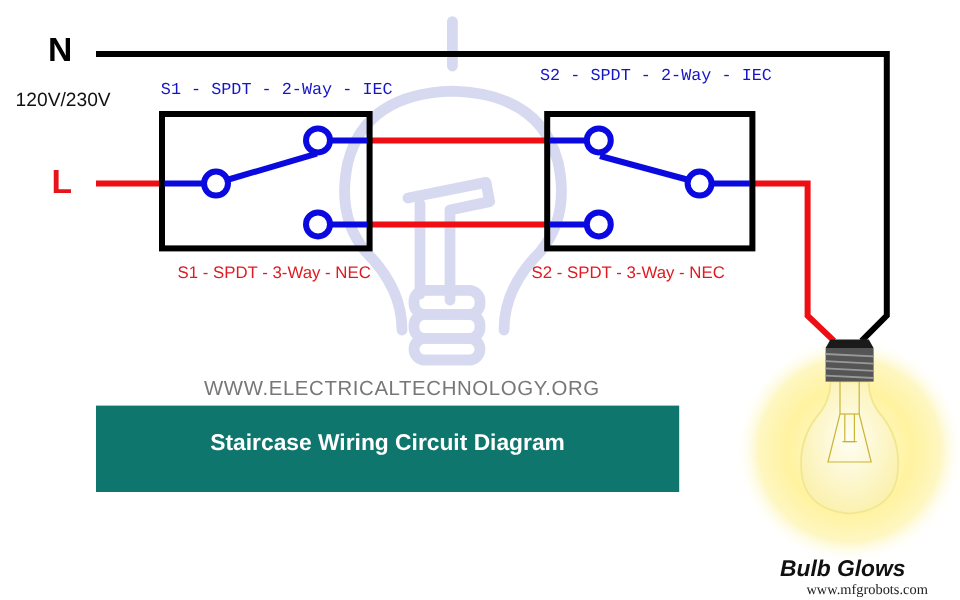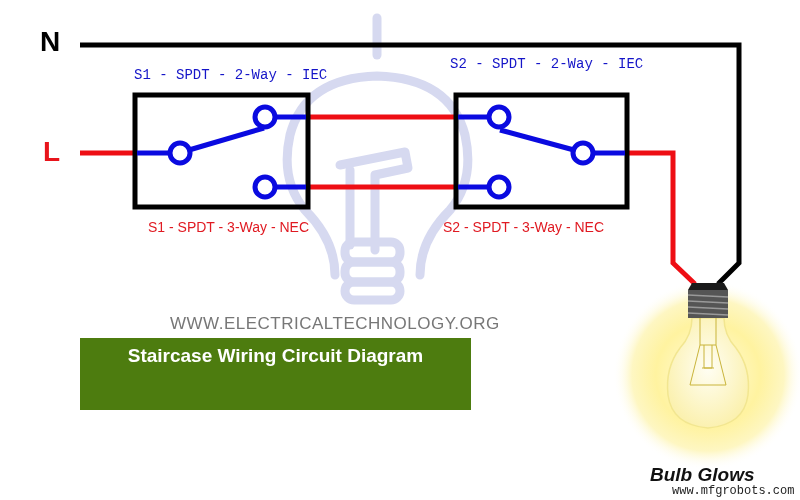--- a/index.html
+++ b/index.html
@@ -5,25 +5,25 @@
   html, body { margin:0; padding:0; background:#ffffff; }
   body { width:800px; height:500px; position:relative; overflow:hidden; font-family:"DejaVu Sans", sans-serif; }
   #diagram { position:absolute; left:0; top:0; width:800px; height:500px; }
   .lbl { position:absolute; white-space:nowrap; }
   .big-n { left:40px; top:26px; font-size:28px; font-weight:bold; color:#000; font-family:"Liberation Sans", sans-serif; }
   .big-l { left:43px; top:136px; font-size:28px; font-weight:bold; color:#e8141b; font-family:"Liberation Sans", sans-serif; }
   .supply { left:13px; top:72px; font-size:16px; line-height:24px; color:#111; font-family:"Liberation Sans", sans-serif; }
   .sw-iec { font-size:14px; color:#1515c8; font-family:Liberation Mono, monospace; }
   .sw-nec { font-size:14px; color:#e01a22; font-family:"Liberation Sans", sans-serif;margin-left:20px; }
   .watermark { left:170px; top:314px; font-size:17px; color:#777; letter-spacing:0.5px; font-family:"Liberation Sans", sans-serif; }
-  .title-box { position:absolute; left:80px; top:338px; width:391px; height:72px; background:#4d7c0f; color:#fff;
+  .title-box { position:absolute; left:80px; top:338px; width:486px; height:72px; background:#0f766e; color:#fff;
     font-family:"Liberation Sans", sans-serif; font-weight:bold; font-size:19px; text-align:center; line-height:28px;
-    padding-top:4px; box-sizing:border-box; }
+    padding-top:18px; box-sizing:border-box; }
   .bulb-label { left:650px; top:464px; font-size:19px; font-weight:bold; color:#111; font-family:"Liberation Sans", sans-serif;font-style:italic; }
-  .credit { left:672px; top:484px; font-size:12px; color:#222; font-family:Liberation Mono, monospace; }
+  .credit { left:672px; top:484px; font-size:12px; color:#222; font-family:Liberation Serif, serif; }
 </style>
 </head>
 <body>
 
 <svg id="diagram" viewBox="0 0 800 500" xmlns="http://www.w3.org/2000/svg">
   <defs>
     <radialGradient id="glow" cx="50%" cy="50%" r="50%">
       <stop offset="0%" stop-color="#fffbe0"></stop>
       <stop offset="55%" stop-color="#fff3a0"></stop>
       <stop offset="80%" stop-color="#fdf19a" stop-opacity="0.6"></stop>
@@ -92,20 +92,21 @@
       <line x1="688" y1="301" x2="728" y2="303"></line>
       <line x1="688" y1="307" x2="728" y2="309"></line>
       <line x1="688" y1="313" x2="728" y2="315"></line>
     </g>
   </g>
 </svg>
 
 <div class="lbl big-n">N</div>
 <div class="lbl big-l">L</div>
 <div class="lbl supply">
+  <div>120V/230V</div>
 </div>
 
 <div class="lbl sw-iec" style="left:134px; top:67px;">S1 - SPDT - 2-Way - IEC</div>
 <div class="lbl sw-nec" style="left:128px; top:219px;">S1 - SPDT - 3-Way - NEC</div>
 <div class="lbl sw-iec" style="left:450px; top:56px;">S2 - SPDT - 2-Way - IEC</div>
 <div class="lbl sw-nec" style="left:423px; top:219px;">S2 - SPDT - 3-Way - NEC</div>
 
 <div class="lbl watermark">WWW.ELECTRICALTECHNOLOGY.ORG</div>
 
 <div class="title-box">

